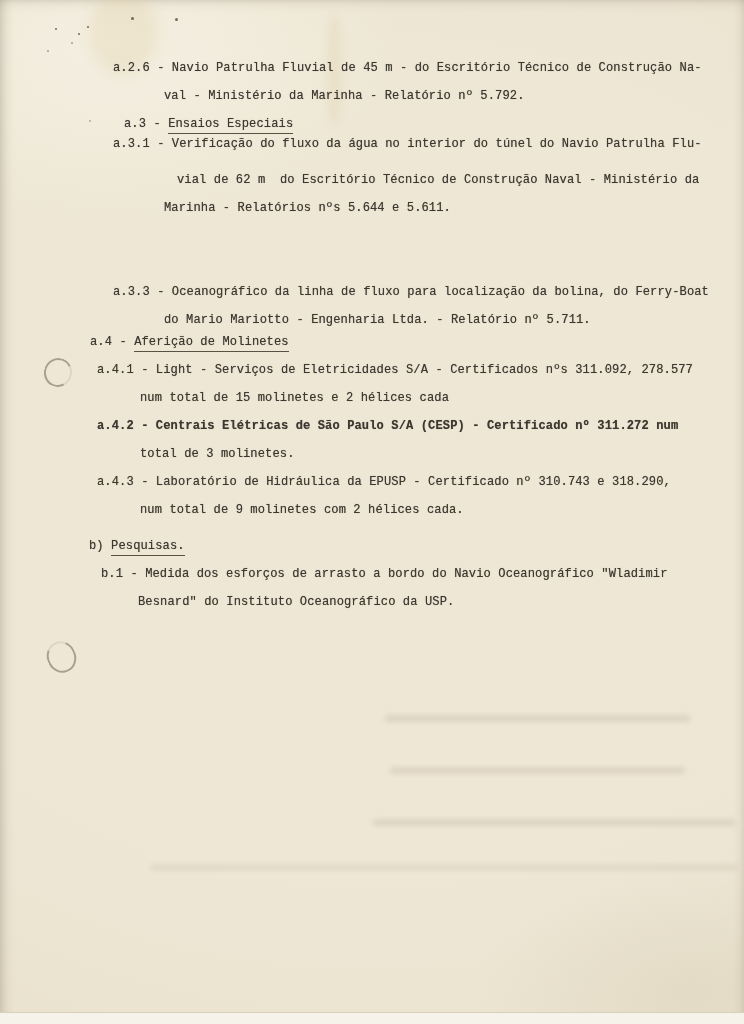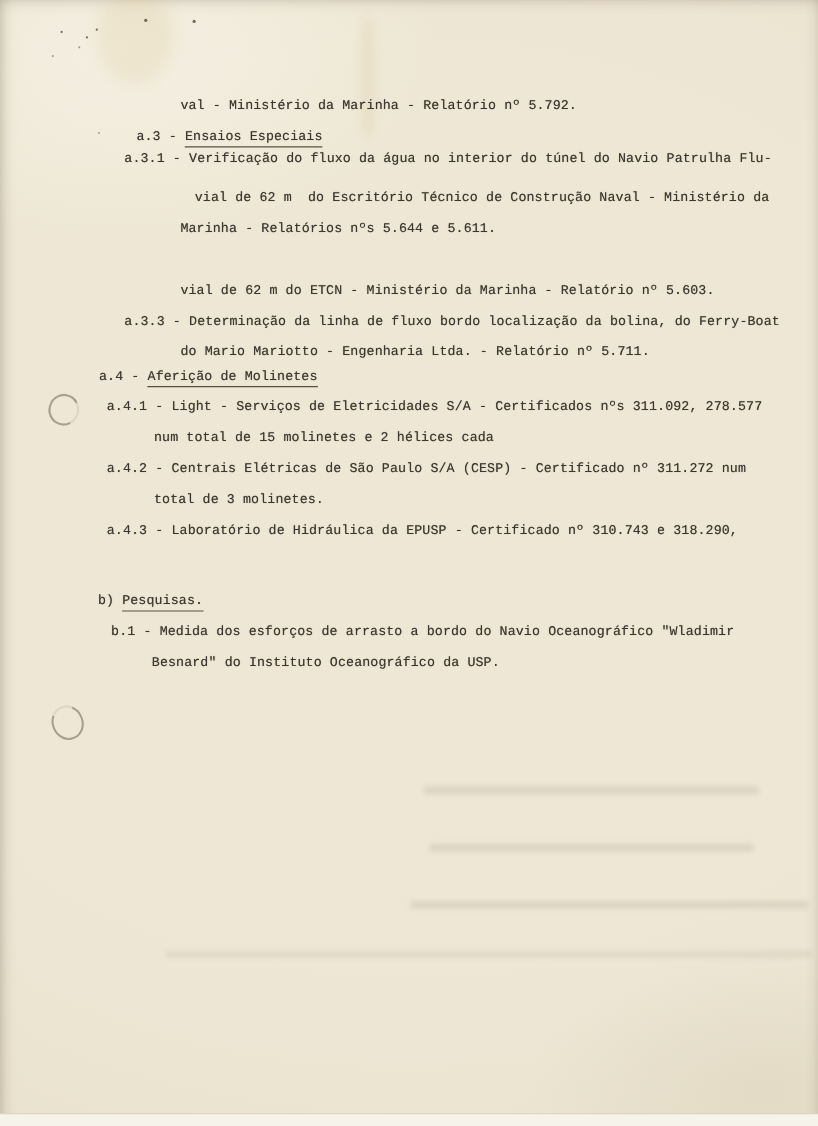--- a/index.html
+++ b/index.html
@@ -88,42 +88,43 @@
   <div class="speck" style="left:89px;top:120px;opacity:.5;"></div>
 
   <div class="ring" style="left:44px;top:358px;width:24px;height:25px;border-right-color:rgba(100,92,74,.12);transform:rotate(18deg);"></div>
   <div class="ring" style="left:47px;top:641px;width:25px;height:28px;border-top-color:rgba(100,92,74,.12);transform:rotate(-24deg);"></div>
 
   <div class="ghost" style="left:385px;top:715px;width:305px;"></div>
   <div class="ghost" style="left:390px;top:767px;width:295px;"></div>
   <div class="ghost" style="left:373px;top:819px;width:362px;"></div>
   <div class="ghost" style="left:150px;top:864px;width:588px;opacity:.7;"></div>
 
+  <div class="line" style="left:113px;top:62px;">a.2.6 - Navio Patrulha Fluvial de 45 m - do Escritório Técnico de Construção Na-</div>
   <div class="line" style="left:164px;top:90px;">val - Ministério da Marinha - Relatório nº 5.792.</div>
 
   <div class="line" style="left:124px;top:118px;"><span>a.3 - </span><span class="u">Ensaios Especiais</span></div>
 
   <div class="line" style="left:113px;top:138px;">a.3.1 - Verificação do fluxo da água no interior do túnel do Navio Patrulha Flu-</div>
   <div class="line" style="left:164px;top:174px;margin-left:13px;">vial de 62 m  do Escritório Técnico de Construção Naval - Ministério da</div>
   <div class="line" style="left:164px;top:202px;text-align:right;">Marinha - Relatórios nºs 5.644 e 5.611.</div>
 
-  <div class="line" style="left:164px;top:258px;">vial de 62 m do ETCN - Ministério da Marinha - Relatório nº 5.603.</div>
 
-  <div class="line" style="left:113px;top:286px;">a.3.3 - Determinação da linha de fluxo bordo localização da bolina, do Ferry-Boat</div>
+  <div class="line" style="left:113px;top:286px;">a.3.3 - Oceanográfico da linha de fluxo para localização da bolina, do Ferry-Boat</div>
   <div class="line" style="left:164px;top:314px;">do Mario Mariotto - Engenharia Ltda. - Relatório nº 5.711.</div>
 
   <div class="line" style="left:90px;top:336px;text-align:right;"><span>a.4 - </span><span class="u">Aferição de Molinetes</span></div>
 
   <div class="line" style="left:97px;top:364px;">a.4.1 - Light - Serviços de Eletricidades S/A - Certificados nºs 311.092, 278.577</div>
   <div class="line" style="left:140px;top:392px;">num total de 15 molinetes e 2 hélices cada</div>
 
-  <div class="line" style="left:97px;top:420px;">a.4.2 - Centrais Elétricas de São Paulo S/A (CESP) - Certificado nº 311.272 num</div>
+  <div class="line" style="left:97px;top:420px;font-weight:bold;">a.4.2 - Centrais Elétricas de São Paulo S/A (CESP) - Certificado nº 311.272 num</div>
   <div class="line" style="left:140px;top:448px;">total de 3 molinetes.</div>
 
   <div class="line" style="left:97px;top:476px;">a.4.3 - Laboratório de Hidráulica da EPUSP - Certificado nº 310.743 e 318.290,</div>
+  <div class="line" style="left:140px;top:504px;">num total de 9 molinetes com 2 hélices cada.</div>
 
   <div class="line" style="left:89px;top:540px;"><span>b) </span><span class="u">Pesquisas.</span></div>
 
   <div class="line" style="left:101px;top:568px;">b.1 - Medida dos esforços de arrasto a bordo do Navio Oceanográfico "Wladimir</div>
   <div class="line" style="left:138px;top:596px;">Besnard" do Instituto Oceanográfico da USP.</div>
 
   <div class="bottom-edge"></div>
 </div>
 
 </body></html>

